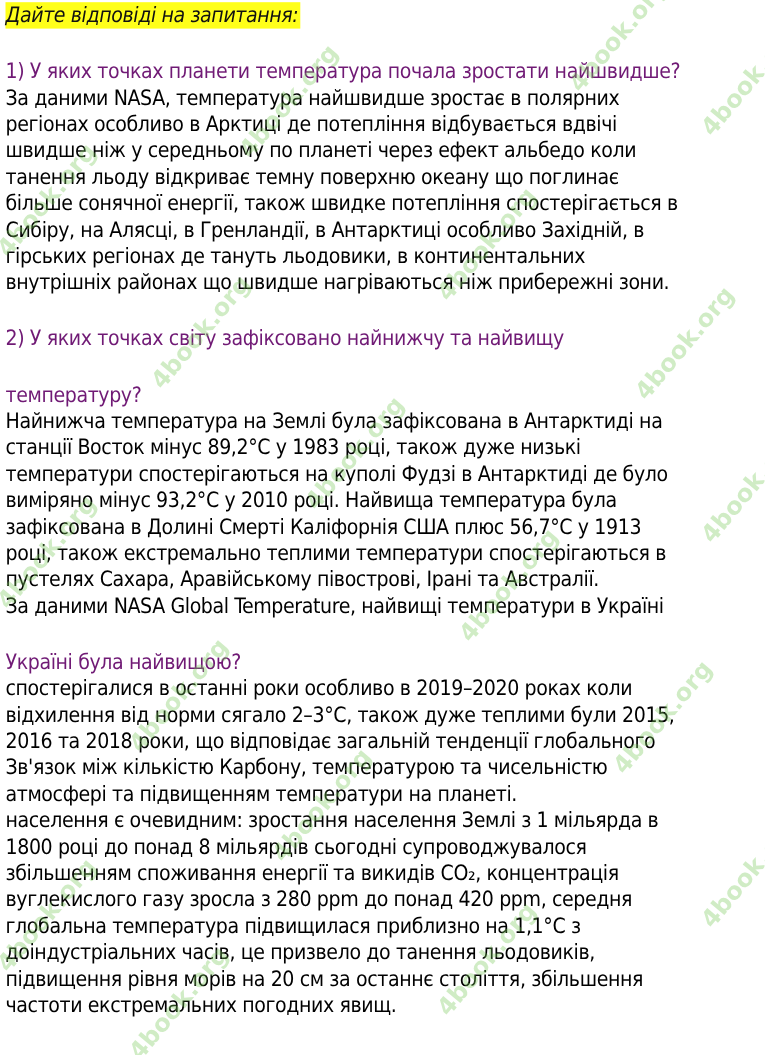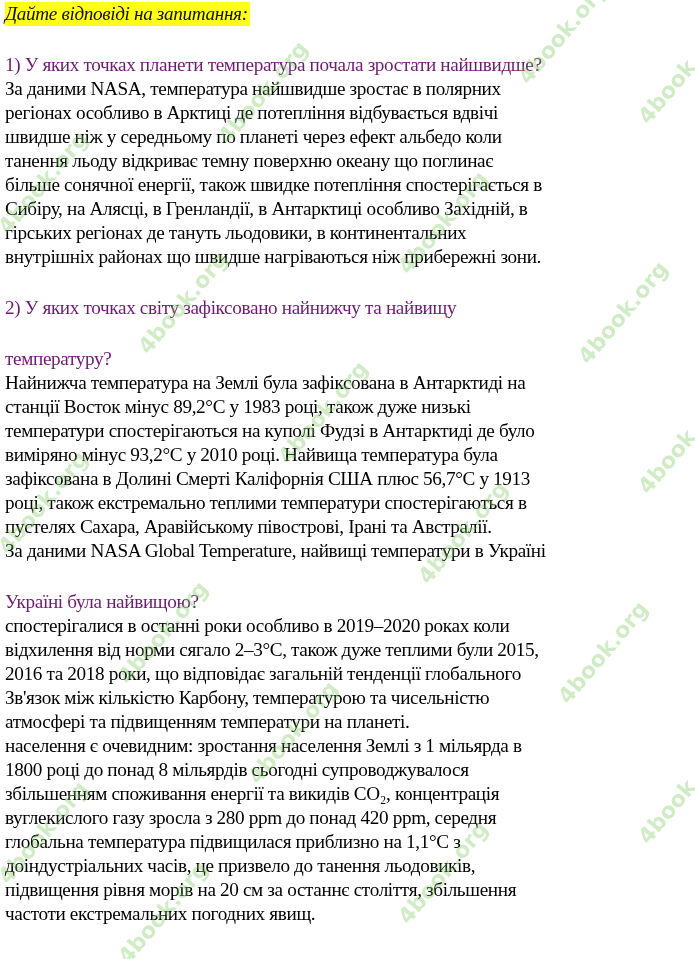--- a/index.html
+++ b/index.html
@@ -1,21 +1,21 @@
 <!DOCTYPE html>
 <html><head>
 <meta charset="utf-8">
 <style>
   html, body { margin: 0; padding: 0; background: #ffffff; }
   body {
     width: 695px; height: 959px; overflow: hidden; position: relative;
     font-family: "DejaVu Sans", sans-serif;
     color: #1a1a1a;
   }
-  .page { position: absolute; left: 5px; top: 2px; width: 690px; font-family: Liberation Serif, serif; }
+  .page { position: absolute; left: 5px; top: 2px; width: 690px; }
   .line {
     font-size: 19.2px; line-height: 24px; height: 24px;
     white-space: nowrap; letter-spacing: -0.35px;
     font-stretch: condensed;
   }
   .hdr {
     display: inline-block; background: #ffff1a; font-style: italic;
     color: #111; padding: 0 2px 0 0;
   }
   .q { color: #701a75; margin-top: 27px; }

